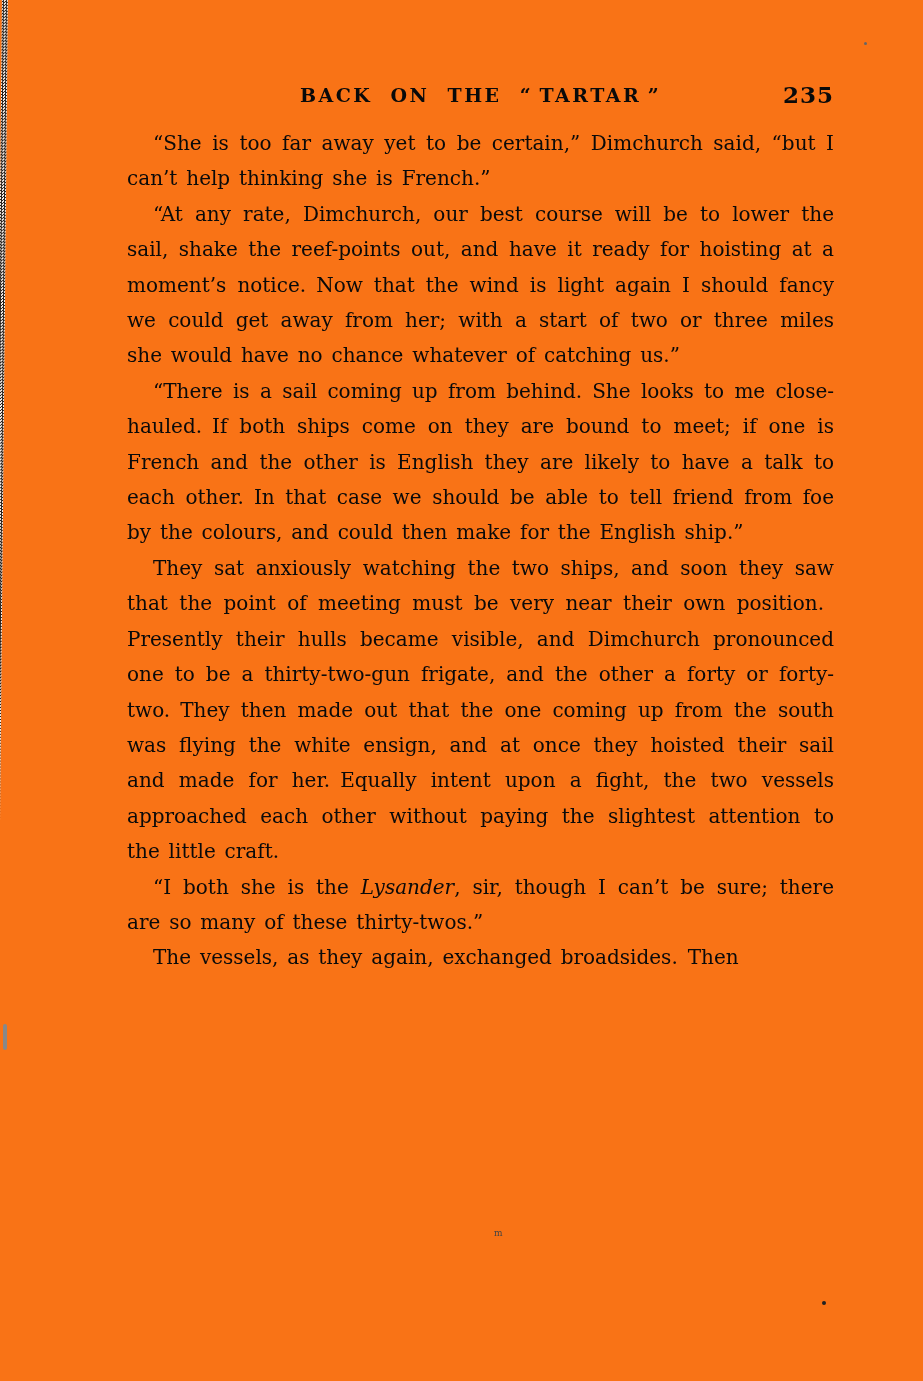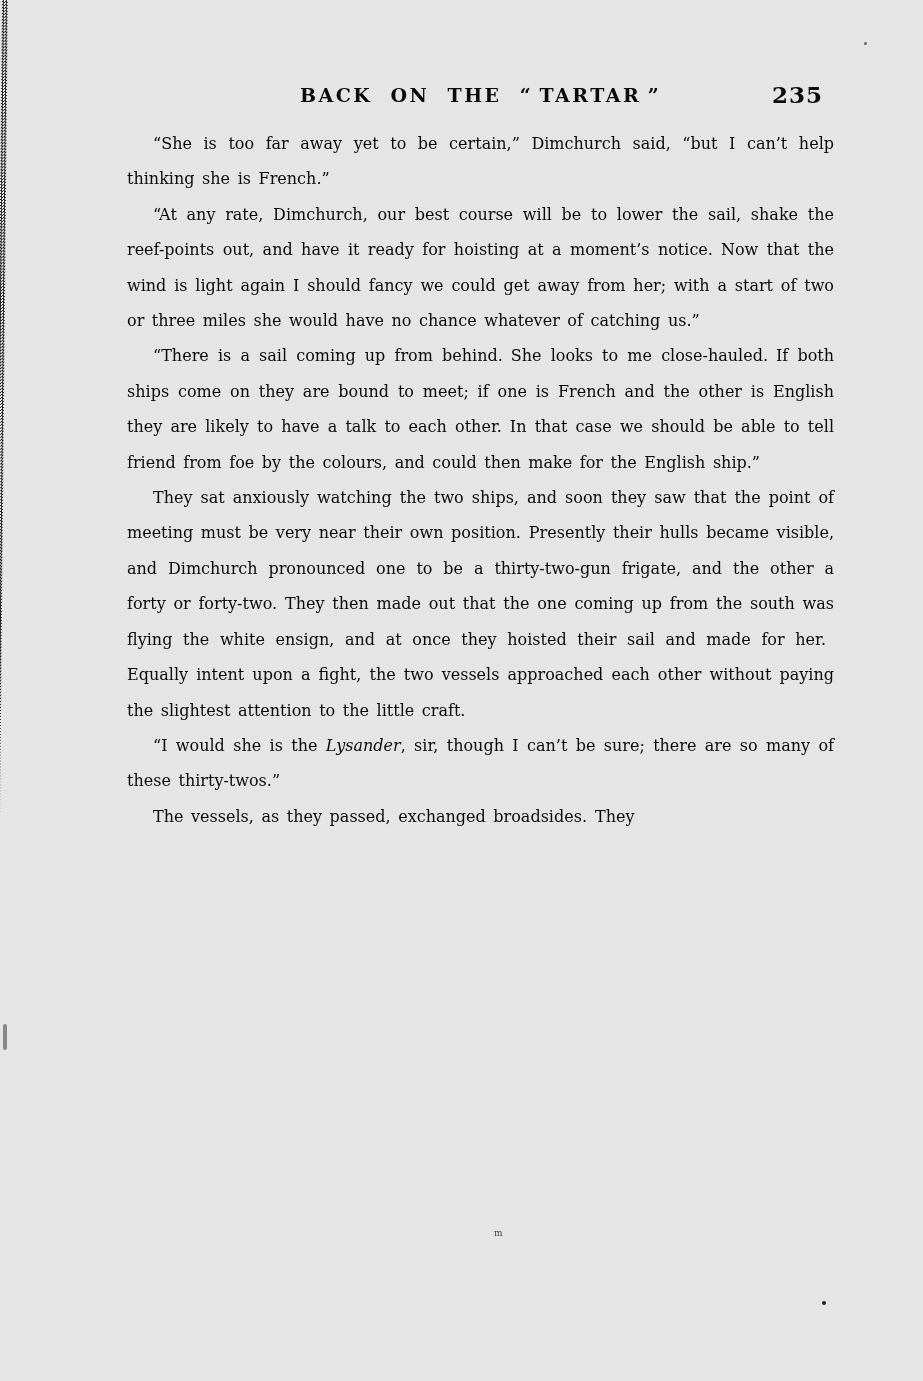--- a/index.html
+++ b/index.html
@@ -8,21 +8,21 @@
   }
   body {
     width: 923px; height: 1381px;
     position: relative;
     overflow: hidden;
     font-family: "DejaVu Serif", serif;
     color: #0a0a0a;
   }
   .page {
     position: absolute; inset: 0;
-    background: #e5e5e5;
+    background: #f97316;
   }
   
   .binding-strip {
     position: absolute;
     left: 2px; top: -10px;
     width: 6px; height: 1405px;
     background: repeating-conic-gradient(#1a1a1a 0% 25%, #f7f7f7 0% 50%) 0 0 / 3px 3px;
     transform: rotate(0.55deg);
     transform-origin: top left;
     opacity: 0.95;
@@ -37,30 +37,30 @@
     display: block;
     text-align: center;
     font-size: 19px;
     font-weight: 700;
     letter-spacing: 2.5px;
     word-spacing: 9px;
     white-space: nowrap;
   }
   .page-number {
     position: absolute;
-    right: 11px; top: -3px;
+    right: 0; top: -3px;
     font-size: 23px;
     font-weight: 700;
     letter-spacing: 1px;
   }
   .body-text {
     position: absolute;
     left: 127px; top: 126px;
     width: 707px;
-    font-size: 16px;
+    font-size: 20px;
     line-height: 35.4px;
     text-align: justify;
     word-spacing: 2.5px;
   }
   .body-par {
     margin: 0;
     text-indent: 26px;
   }
   
   .body-par:nth-child(8) { text-align-last: justify; }
@@ -95,22 +95,22 @@
   <div class="running-header">
     <span class="running-title">BACK ON THE “ TARTAR ”</span>
     <span class="page-number">235</span>
   </div>
 
   <main class="body-text">
       <p class="body-par"><span>“She is too far away yet to be certain,” Dimchurch said, “but I can’t help thinking she is French.”</span></p>
       <p class="body-par"><span>“At any rate, Dimchurch, our best course will be to lower the sail, shake the reef-points out, and have it ready for hoisting at a moment’s notice. Now that the wind is light again I should fancy we could get away from her; with a start of two or three miles she would have no chance whatever of catching us.”</span></p>
       <p class="body-par"><span>“There is a sail coming up from behind. She looks to me close-hauled. If both ships come on they are bound to meet; if one is French and the other is English they are likely to have a talk to each other. In that case we should be able to tell friend from foe by the colours, and could then make for the English ship.”</span></p>
       <p class="body-par"><span>They sat anxiously watching the two ships, and soon they saw that the point of meeting must be very near their own position. Presently their hulls became visible, and Dimchurch pronounced one to be a thirty-two-gun frigate, and the other a forty or forty-two. They then made out that the one coming up from the south was flying the white ensign, and at once they hoisted their sail and made for her. Equally intent upon a fight, the two vessels approached each other without paying the slightest attention to the little craft.</span></p>
-      <p class="body-par"><span>“I would she is the </span><em>Lysander</em><span>, sir, though I can’t be sure; there are so many of these thirty-twos.”</span></p>
-      <p class="body-par"><span>The vessels, as they passed, exchanged broadsides. They</span></p>
+      <p class="body-par"><span>“I both she is the </span><em>Lysander</em><span>, sir, though I can’t be sure; there are so many of these thirty-twos.”</span></p>
+      <p class="body-par"><span>The vessels, as they again, exchanged broadsides. Then</span></p>
     </main>
 
   <div class="ink-smudge">m</div>
 
   <span class="speck speck-top-right"></span>
   <span class="speck speck-bottom-right"></span>
   <span class="speck speck-left-margin"></span>
 
 </div>
 

